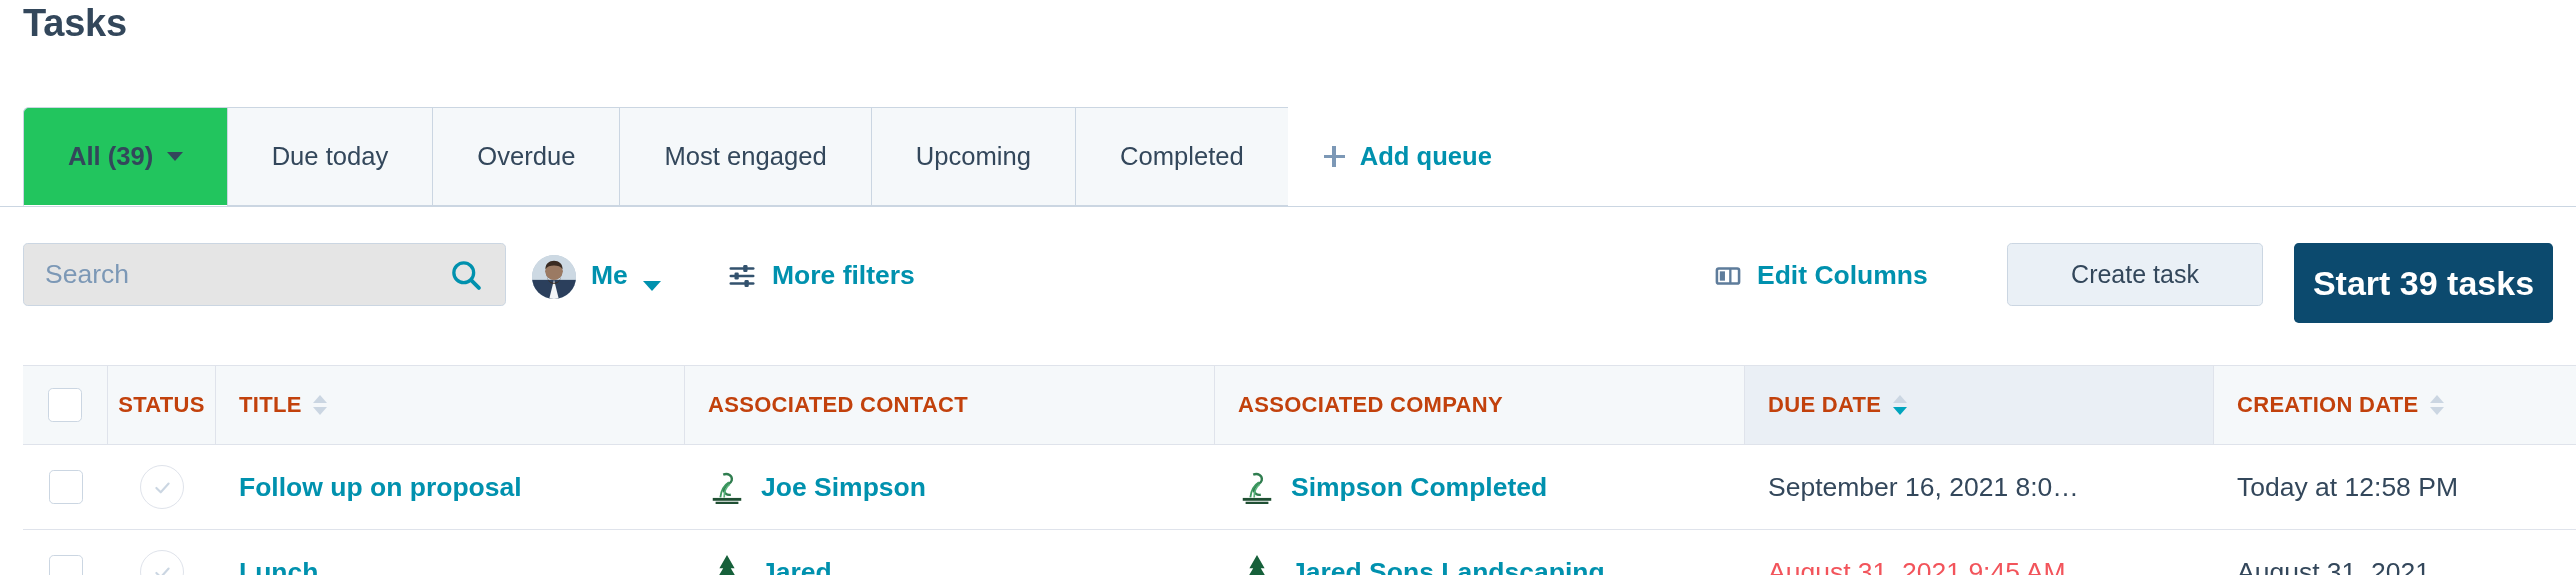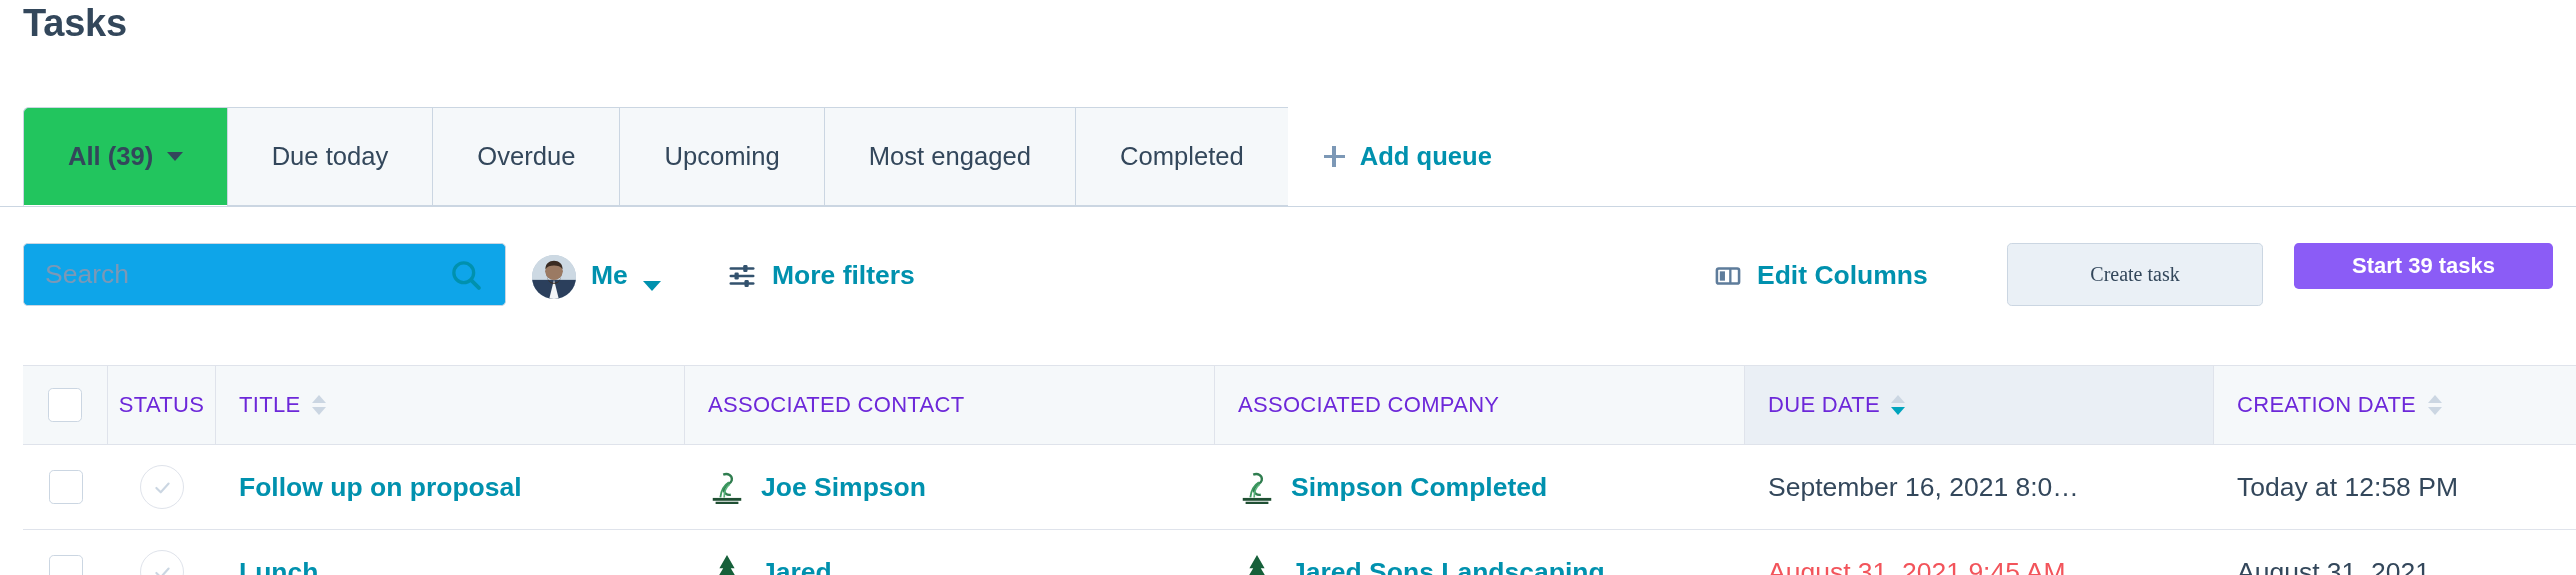--- a/index.html
+++ b/index.html
@@ -110,21 +110,21 @@
     left: 0; right: 0;
     top: 232px;
     height: 109px;
   }
   .search-box {
     position: absolute;
     left: 23px;
     top: 11.4px;
     width: 483px;
     height: 63px;
-    background: #0ea5e9;
+    background: #e5e5e5;
     border: 0.9px solid #cbd6e2;
     border-radius: 4.7px;
     display: flex;
     align-items: center;
   }
   .search-input {
     flex: 1;
     border: none;
     outline: none;
     background: transparent;
@@ -196,36 +196,36 @@
   .btn-secondary {
     position: absolute;
     left: 2007px;
     top: 11.4px;
     width: 256px;
     height: 63px;
     background: #eaf0f6;
     border: 0.9px solid #cbd6e2;
     border-radius: 4.7px;
     color: #33475b;
-    font-family: Liberation Serif, serif;
-    font-size: 20px;
+    font-family: Liberation Sans, sans-serif;
+    font-size: 25px;
     cursor: pointer;
   }
   .btn-primary {
     position: absolute;
     left: 2294px;
     top: 11.4px;
     width: 259px;
-    height: 46px;
-    background: #8b5cf6;
+    height: 80px;
+    background: #0c4a6e;
     border: none;
     border-radius: 4.7px;
     color: #ffffff;
     font-family: "Liberation Sans", sans-serif;
-    font-size: 22px;
+    font-size: 34px;
     font-weight: 700;
     cursor: pointer;
   }
 
   
   .table {
     position: absolute;
     left: 23px;
     top: 365px;
     width: 2567px;
@@ -243,22 +243,23 @@
     display: flex;
     align-items: center;
     padding: 0 23px;
     border-right: 0.9px solid #dfe3eb;
     overflow: hidden;
     white-space: nowrap;
   }
   .thead .th {
     height: 78px;
     font-size: 22px;
-    color: #6d28d9;
+    color: #c2410c;
     letter-spacing: 0.3px;
+    font-weight: bold;
   }
   .tbody .td {
     height: 84px;
     font-size: 26.5px;
     color: #33475b;
     border-right: none;
   }
 
   .c-check   { width: 85px; justify-content: center; padding: 0; }
   .c-status  { width: 108px; justify-content: center; padding: 0; }
@@ -329,25 +330,25 @@
 
   <div class="tab">
     <span class="tab-label">Due today</span>
   </div>
 
   <div class="tab">
     <span class="tab-label">Overdue</span>
   </div>
 
   <div class="tab">
+    <span class="tab-label">Most engaged</span>
+  </div>
+
+  <div class="tab">
     <span class="tab-label">Upcoming</span>
-  </div>
-
-  <div class="tab">
-    <span class="tab-label">Most engaged</span>
   </div>
 
   <div class="tab">
     <span class="tab-label">Completed</span>
   </div>
 
   <div class="add-queue">
     <span class="plus-icon"></span>
     <span>Add queue</span>
   </div>

